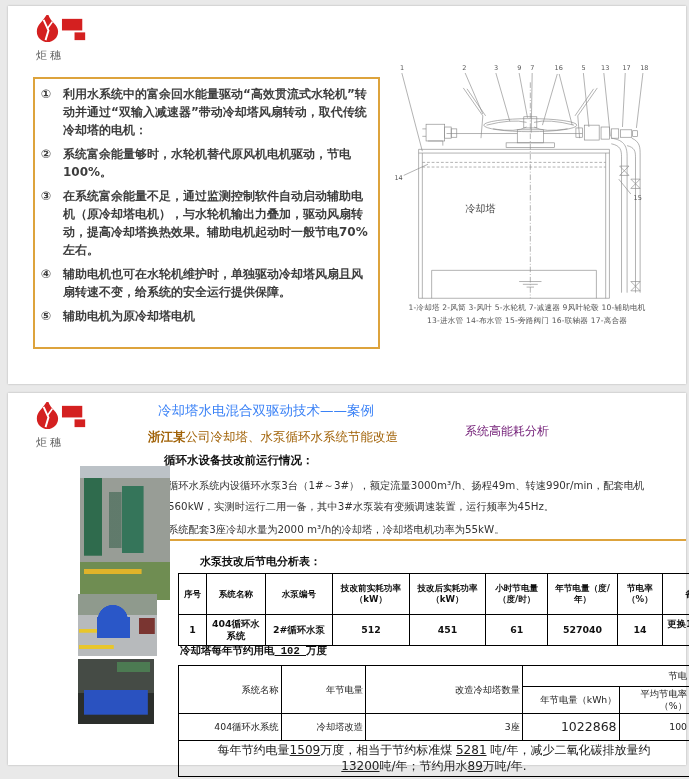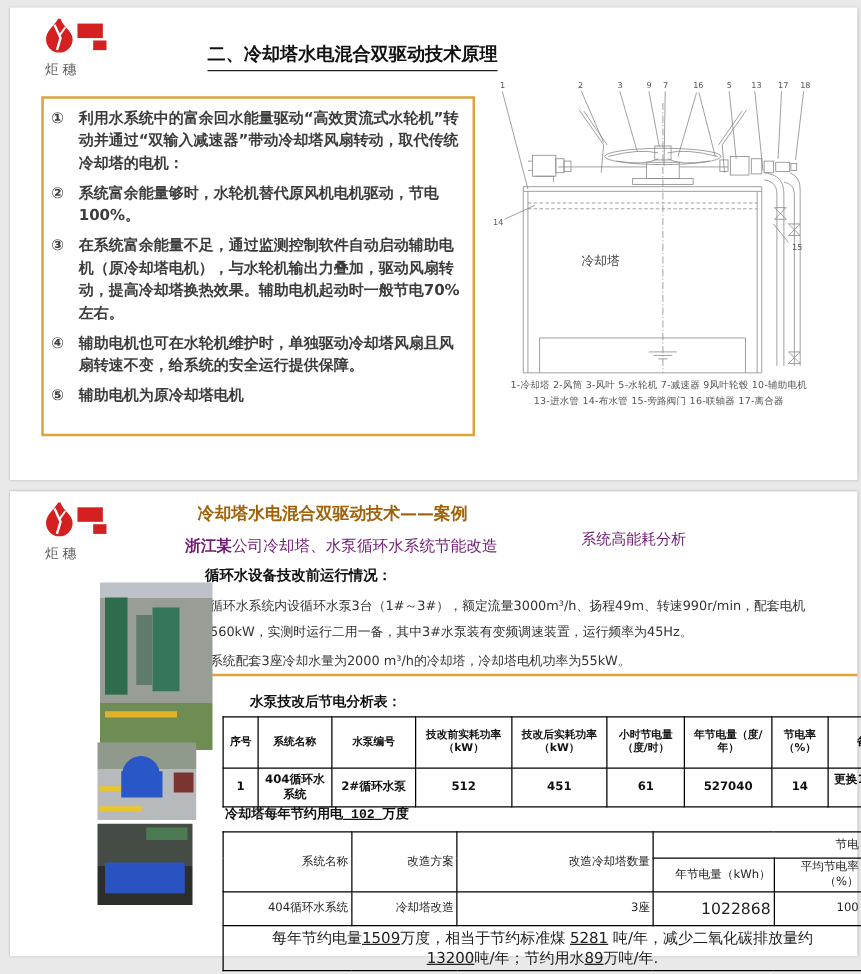--- a/index.html
+++ b/index.html
@@ -33,23 +33,23 @@
   .point .num{flex:0 0 22px;}
   .point .txt{flex:1;}
 
   .diagram{position:absolute;left:382px;top:54px;width:266px;}
   .diagram svg{display:block;}
   .diagram .cap{font-size:7.6px;color:#555;line-height:1.7;letter-spacing:.2px;padding-left:8px;text-align:center;}
   .co{font-size:7px;fill:#555;font-family:"DejaVu Sans",sans-serif;}
   .towerlabel{font-size:11px;fill:#444;}
 
   
-  .s2-title{position:absolute;left:150px;top:9px;margin:0;font-size:13.5px;font-weight:700;color:#a16207;}
+  .s2-title{position:absolute;left:150px;top:9px;margin:0;font-size:13.5px;font-weight:400;color:#3b82f6;}
   .s2-right-heading{position:absolute;left:457px;top:30px;font-size:12px;font-weight:400;color:#701a75;}
-  .s2-subtitle{position:absolute;left:140px;top:36px;font-size:12.5px;color:#701a75;}
+  .s2-subtitle{position:absolute;left:140px;top:36px;font-size:12.5px;color:#a16207;}
   .s2-subtitle b{font-weight:700;}
   .s2-section{position:absolute;left:156px;top:60px;font-size:11.5px;font-weight:700;color:#111;}
   .bullets{position:absolute;left:146px;top:82px;width:528px;}
   .bullet{display:flex;font-size:10.3px;color:#333;line-height:2.05;margin-bottom:2px;}
   .bullet .dot{flex:0 0 14px;font-size:11px;}
   .orange-line{position:absolute;left:128px;top:146px;width:550px;height:2px;background:#dda33c;}
 
   
   .photo{position:absolute;overflow:hidden;}
   .photo1{left:72px;top:73px;width:90px;height:134px;
@@ -105,21 +105,20 @@
     <svg width="58" height="30" viewBox="0 0 60 31">
       <path d="M15,1 C11,8 5,11 5,18 a11,11 0 0 0 22,0 C27,11 19,8 17,1 Z" fill="#d42020"></path>
       <path d="M12,6 L17,17 L14,27" stroke="#fff" stroke-width="2" fill="none"></path>
       <path d="M21,8 L16,15" stroke="#fff" stroke-width="1.6" fill="none"></path>
       <rect x="31" y="5" width="21" height="12" fill="#d42020"></rect>
       <rect x="44" y="19" width="11" height="8" fill="#d42020"></rect>
     </svg>
     <div class="logo-text">炬穗</div>
   </div>
 
-  <h1 class="s1-title">二、冷却塔水电混合双驱动技术原理</h1>
 
   <div class="points-box">
     <div class="point">
       <span class="num">①</span>
       <span class="txt">利用水系统中的富余回水能量驱动“高效贯流式水轮机”转动并通过“双输入减速器”带动冷却塔风扇转动，取代传统冷却塔的电机：</span>
     </div>
     <div class="point">
       <span class="num">②</span>
       <span class="txt">系统富余能量够时，水轮机替代原风机电机驱动，节电100%。</span>
     </div>
@@ -296,21 +295,21 @@
     <colgroup>
       <col style="width:102px">
         <col style="width:84px">
         <col style="width:156px">
       <col style="width:96px">
         <col style="width:70px">
     </colgroup>
     <tbody>
         <tr>
       <th rowspan="2">系统名称</th>
-      <th rowspan="2">改造方案</th>
+      <th rowspan="2">年节电量</th>
       <th rowspan="2">改造冷却塔数量</th>
       <th colspan="2">节电</th>
     </tr>
     <tr>
       <th>年节电量（kWh）</th>
       <th>平均节电率（%）</th>
     </tr>
     <tr>
       <td>404循环水系统</td>
       <td>冷却塔改造</td>

